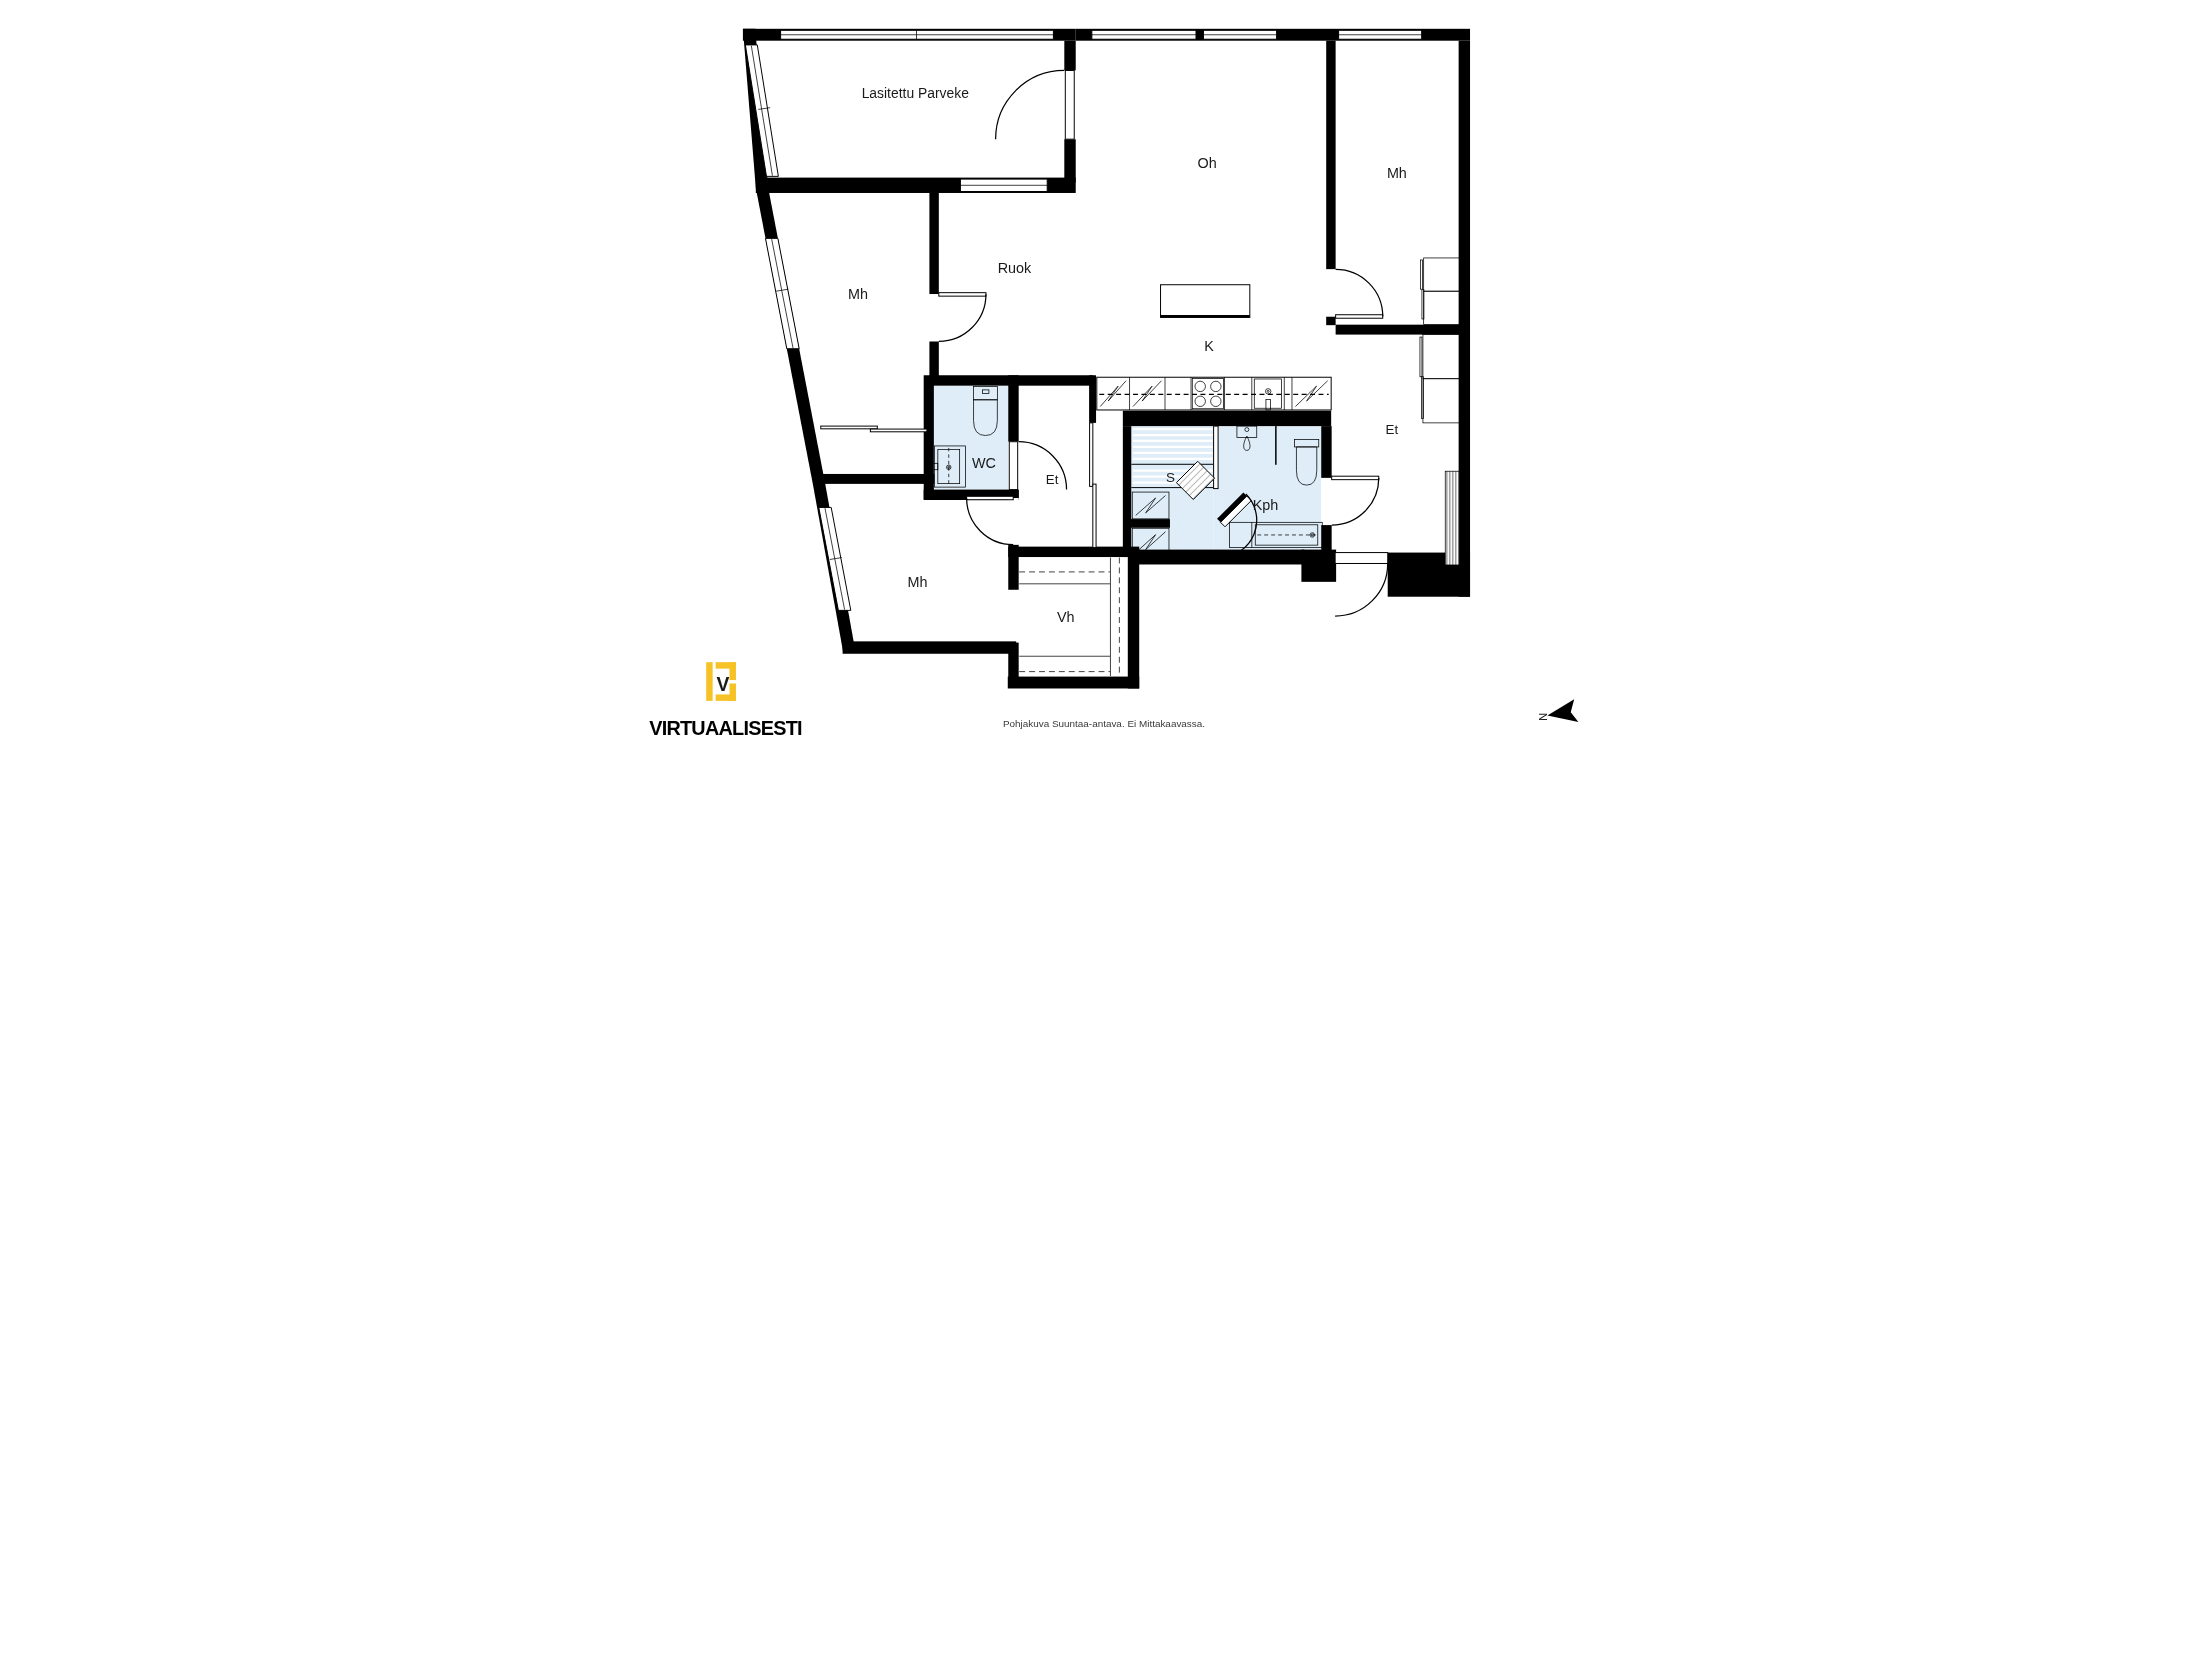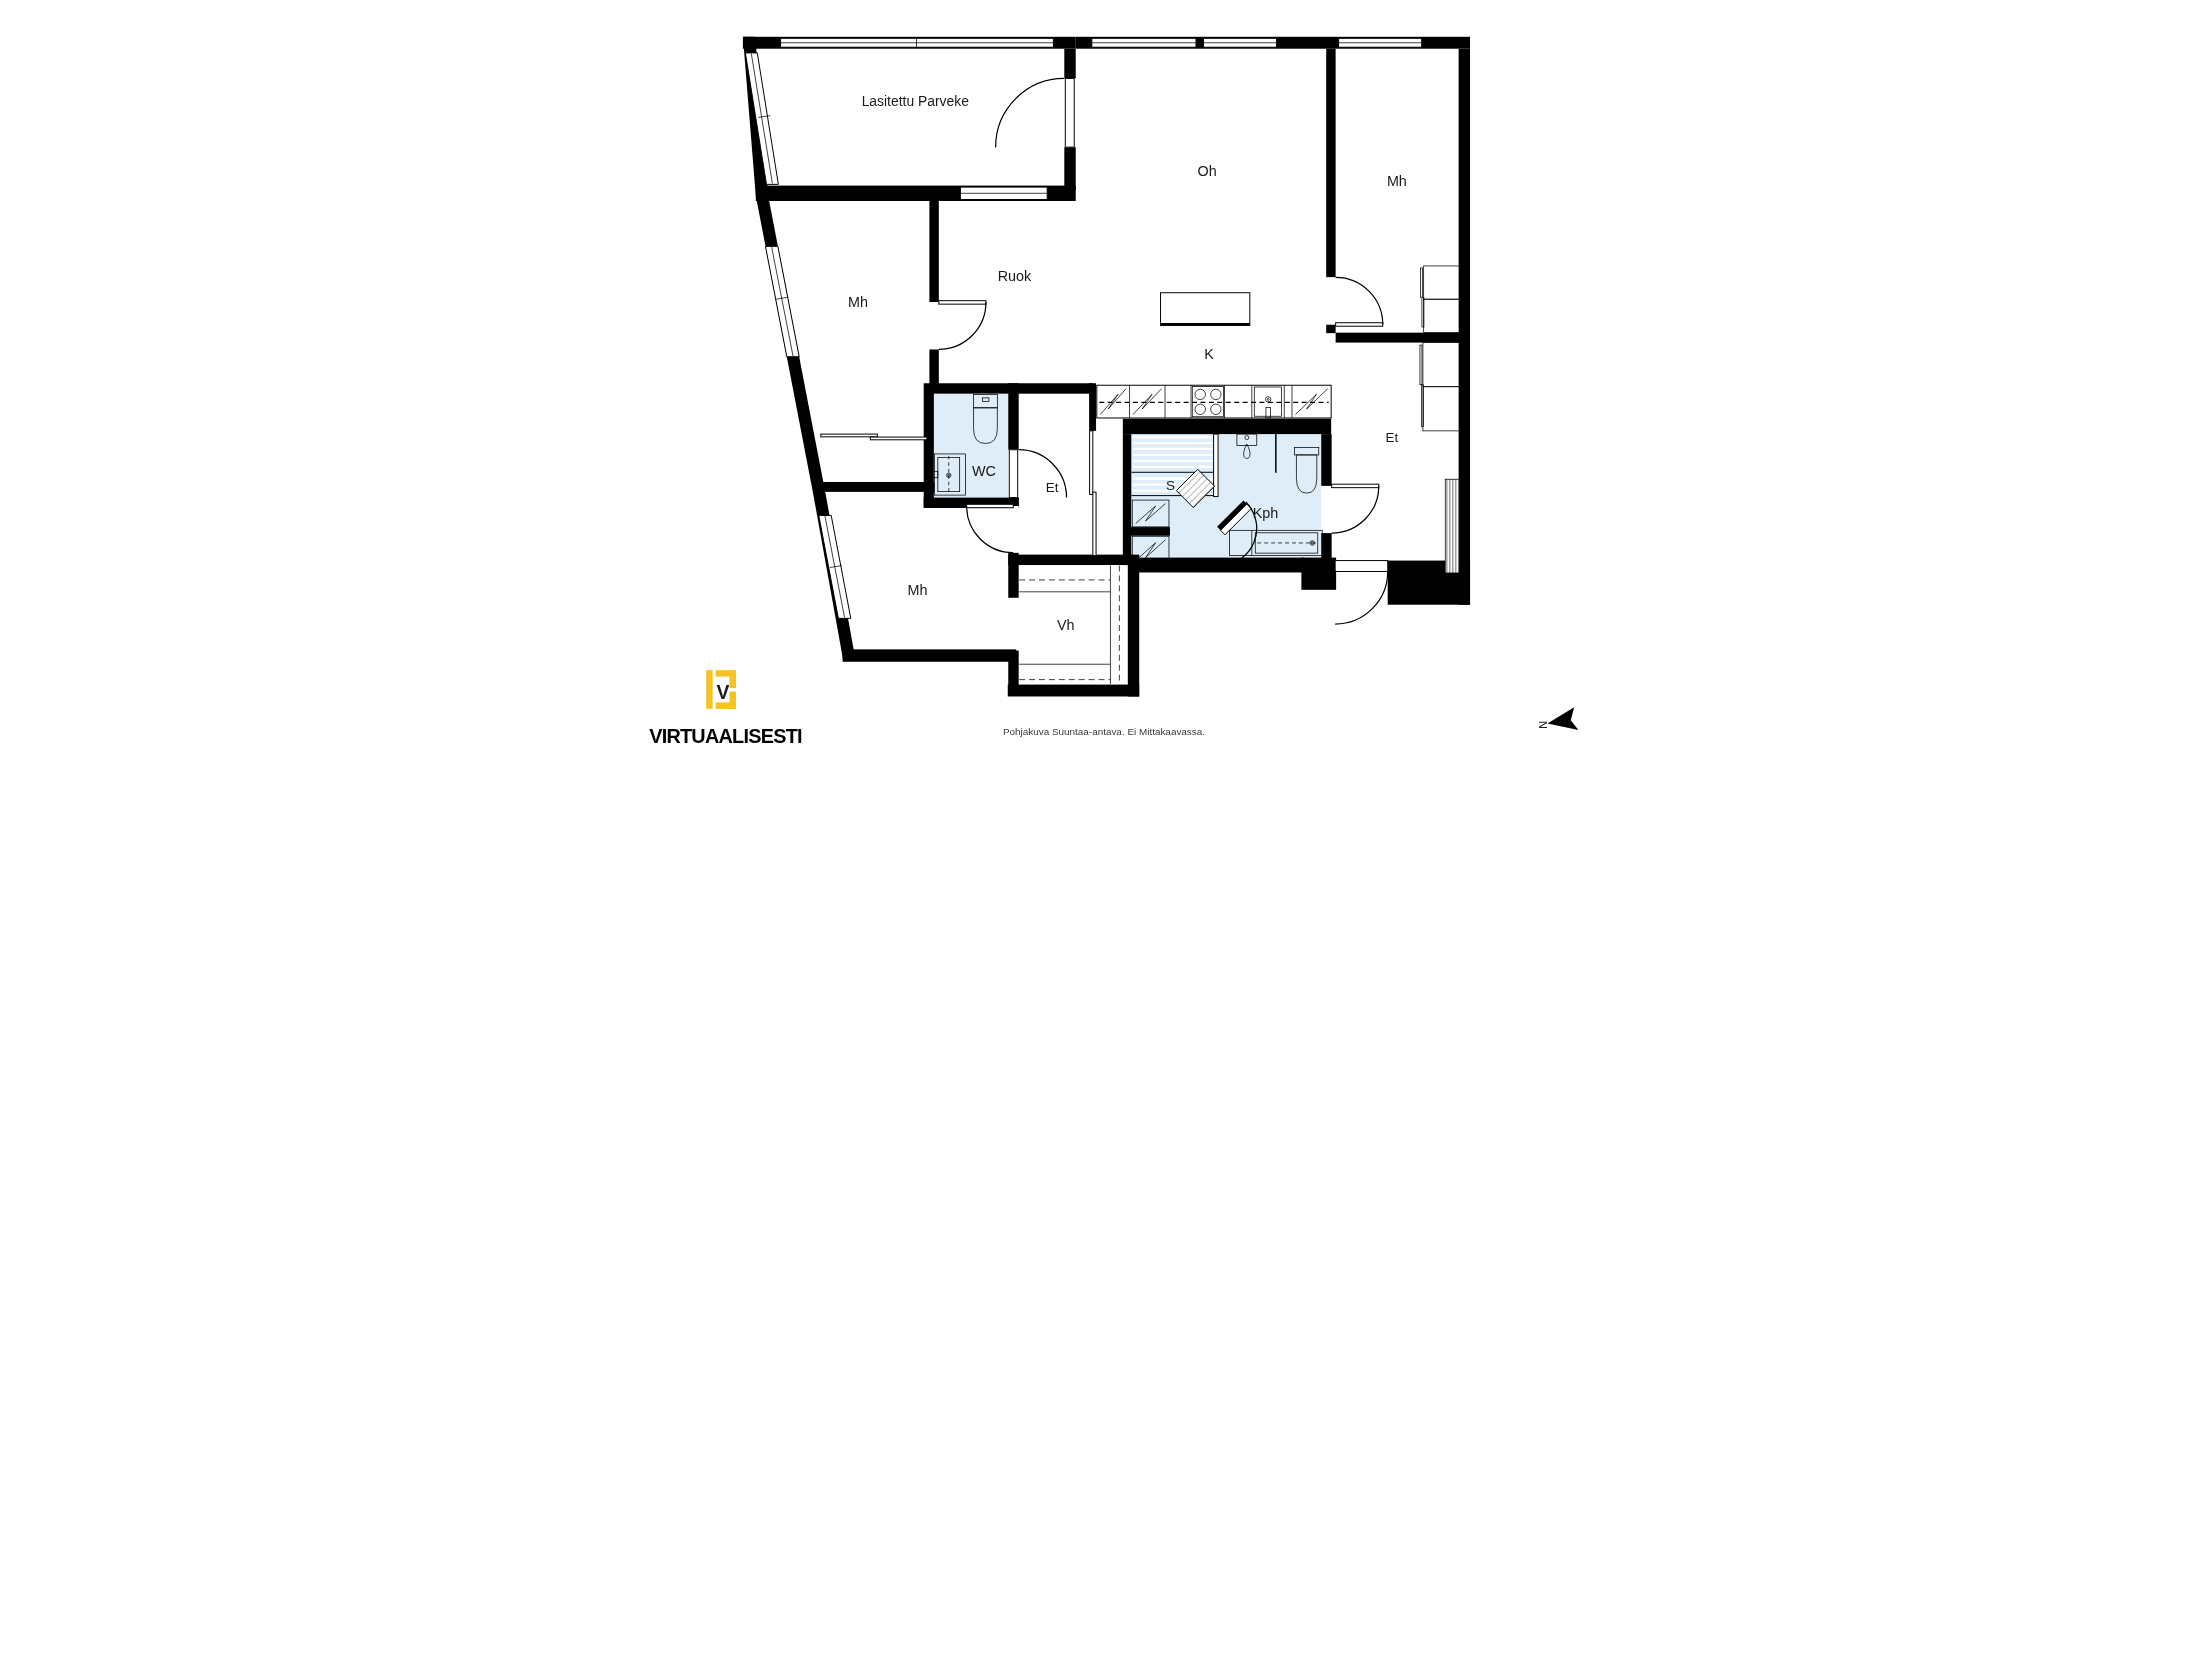--- a/index.html
+++ b/index.html
@@ -1,16 +1,16 @@
 <!DOCTYPE html>
 <html style="font-size:8.8px"><head>
 <meta charset="utf-8">
 <style>
   html,body{margin:0;padding:0;background:#ffffff;}
-  .sheet{width:100%;max-width:992px;margin:12px auto;}
+  .sheet{width:100%;max-width:992px;margin:4px auto;}
   svg{display:block;width:100%;height:auto;background:#fff;}
   text{font-family:"Liberation Sans","DejaVu Sans",sans-serif;fill:#1a1a1a;}
   .room-label{font-size:58px;}
   .small-label{font-size:54px;}
   .balcony-label{font-size:56px;}
   .disclaimer{font-size:40px;fill:#3a3a3a;}
   .wordmark{font-size:80px;font-weight:800;letter-spacing:-3px;fill:#000;}
   .monogram{font-size:78px;font-weight:800;}
   .compass-n{font-size:46px;}
   .wall{fill:#000;}

